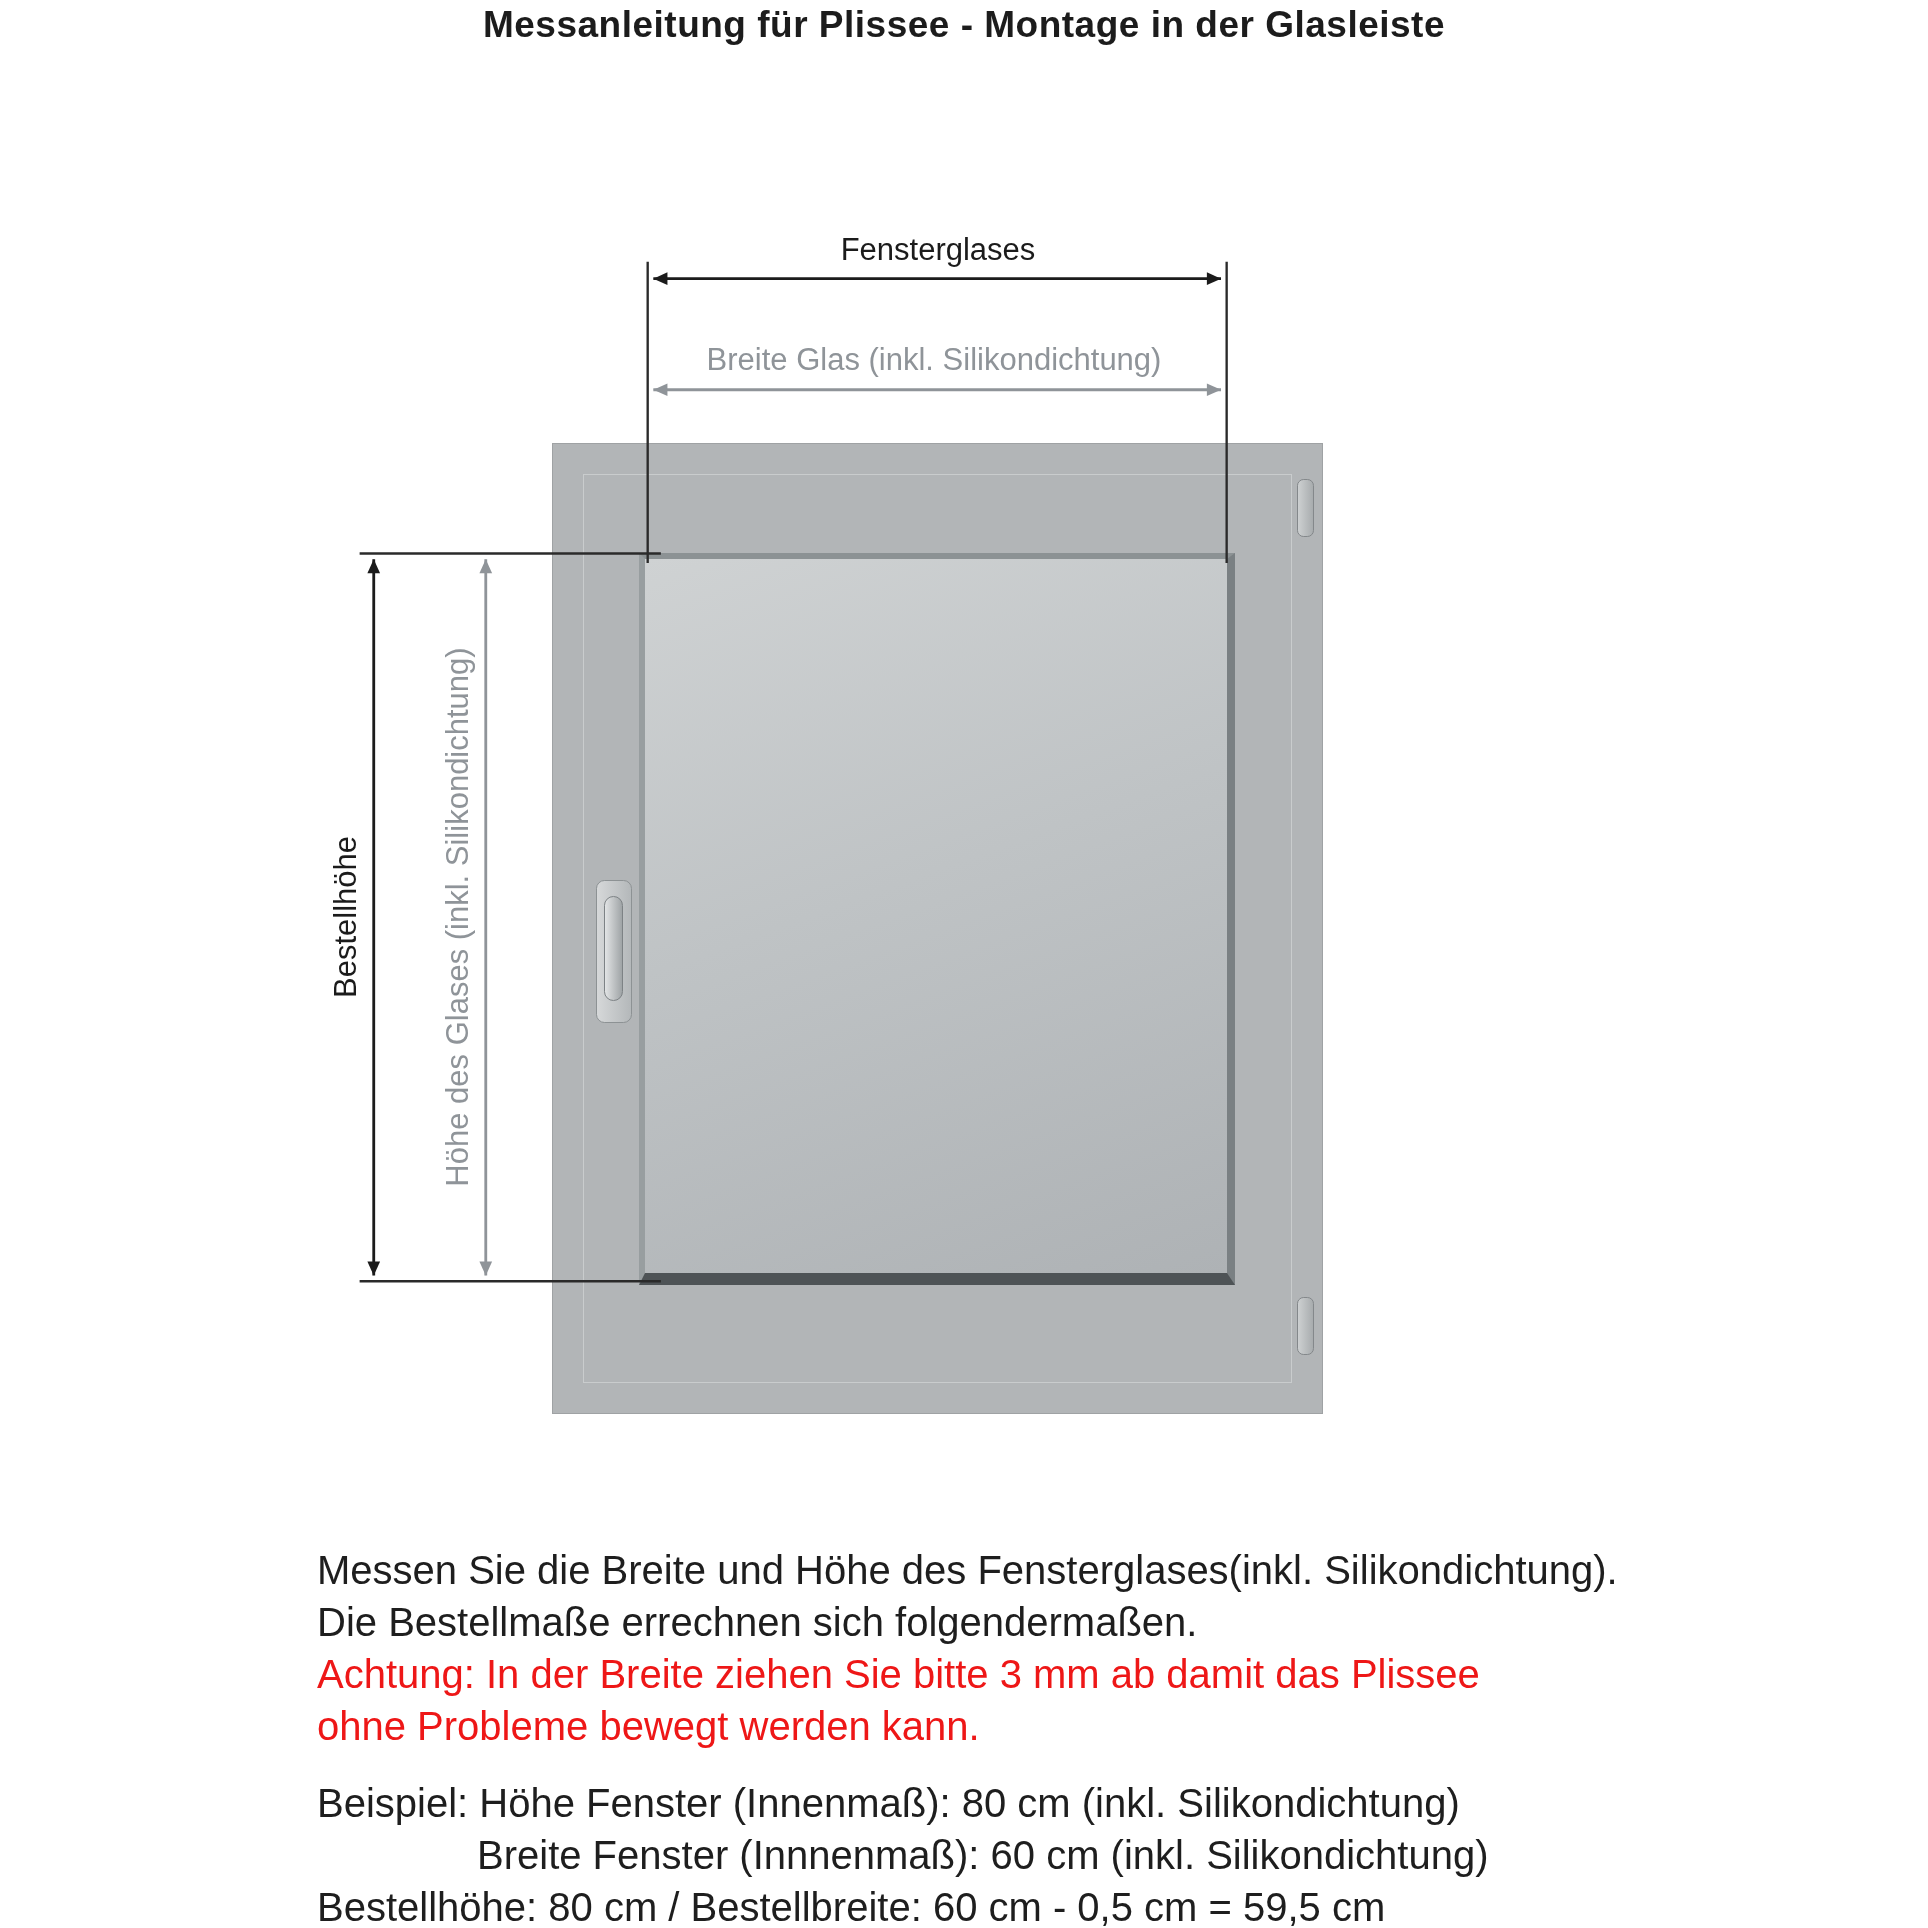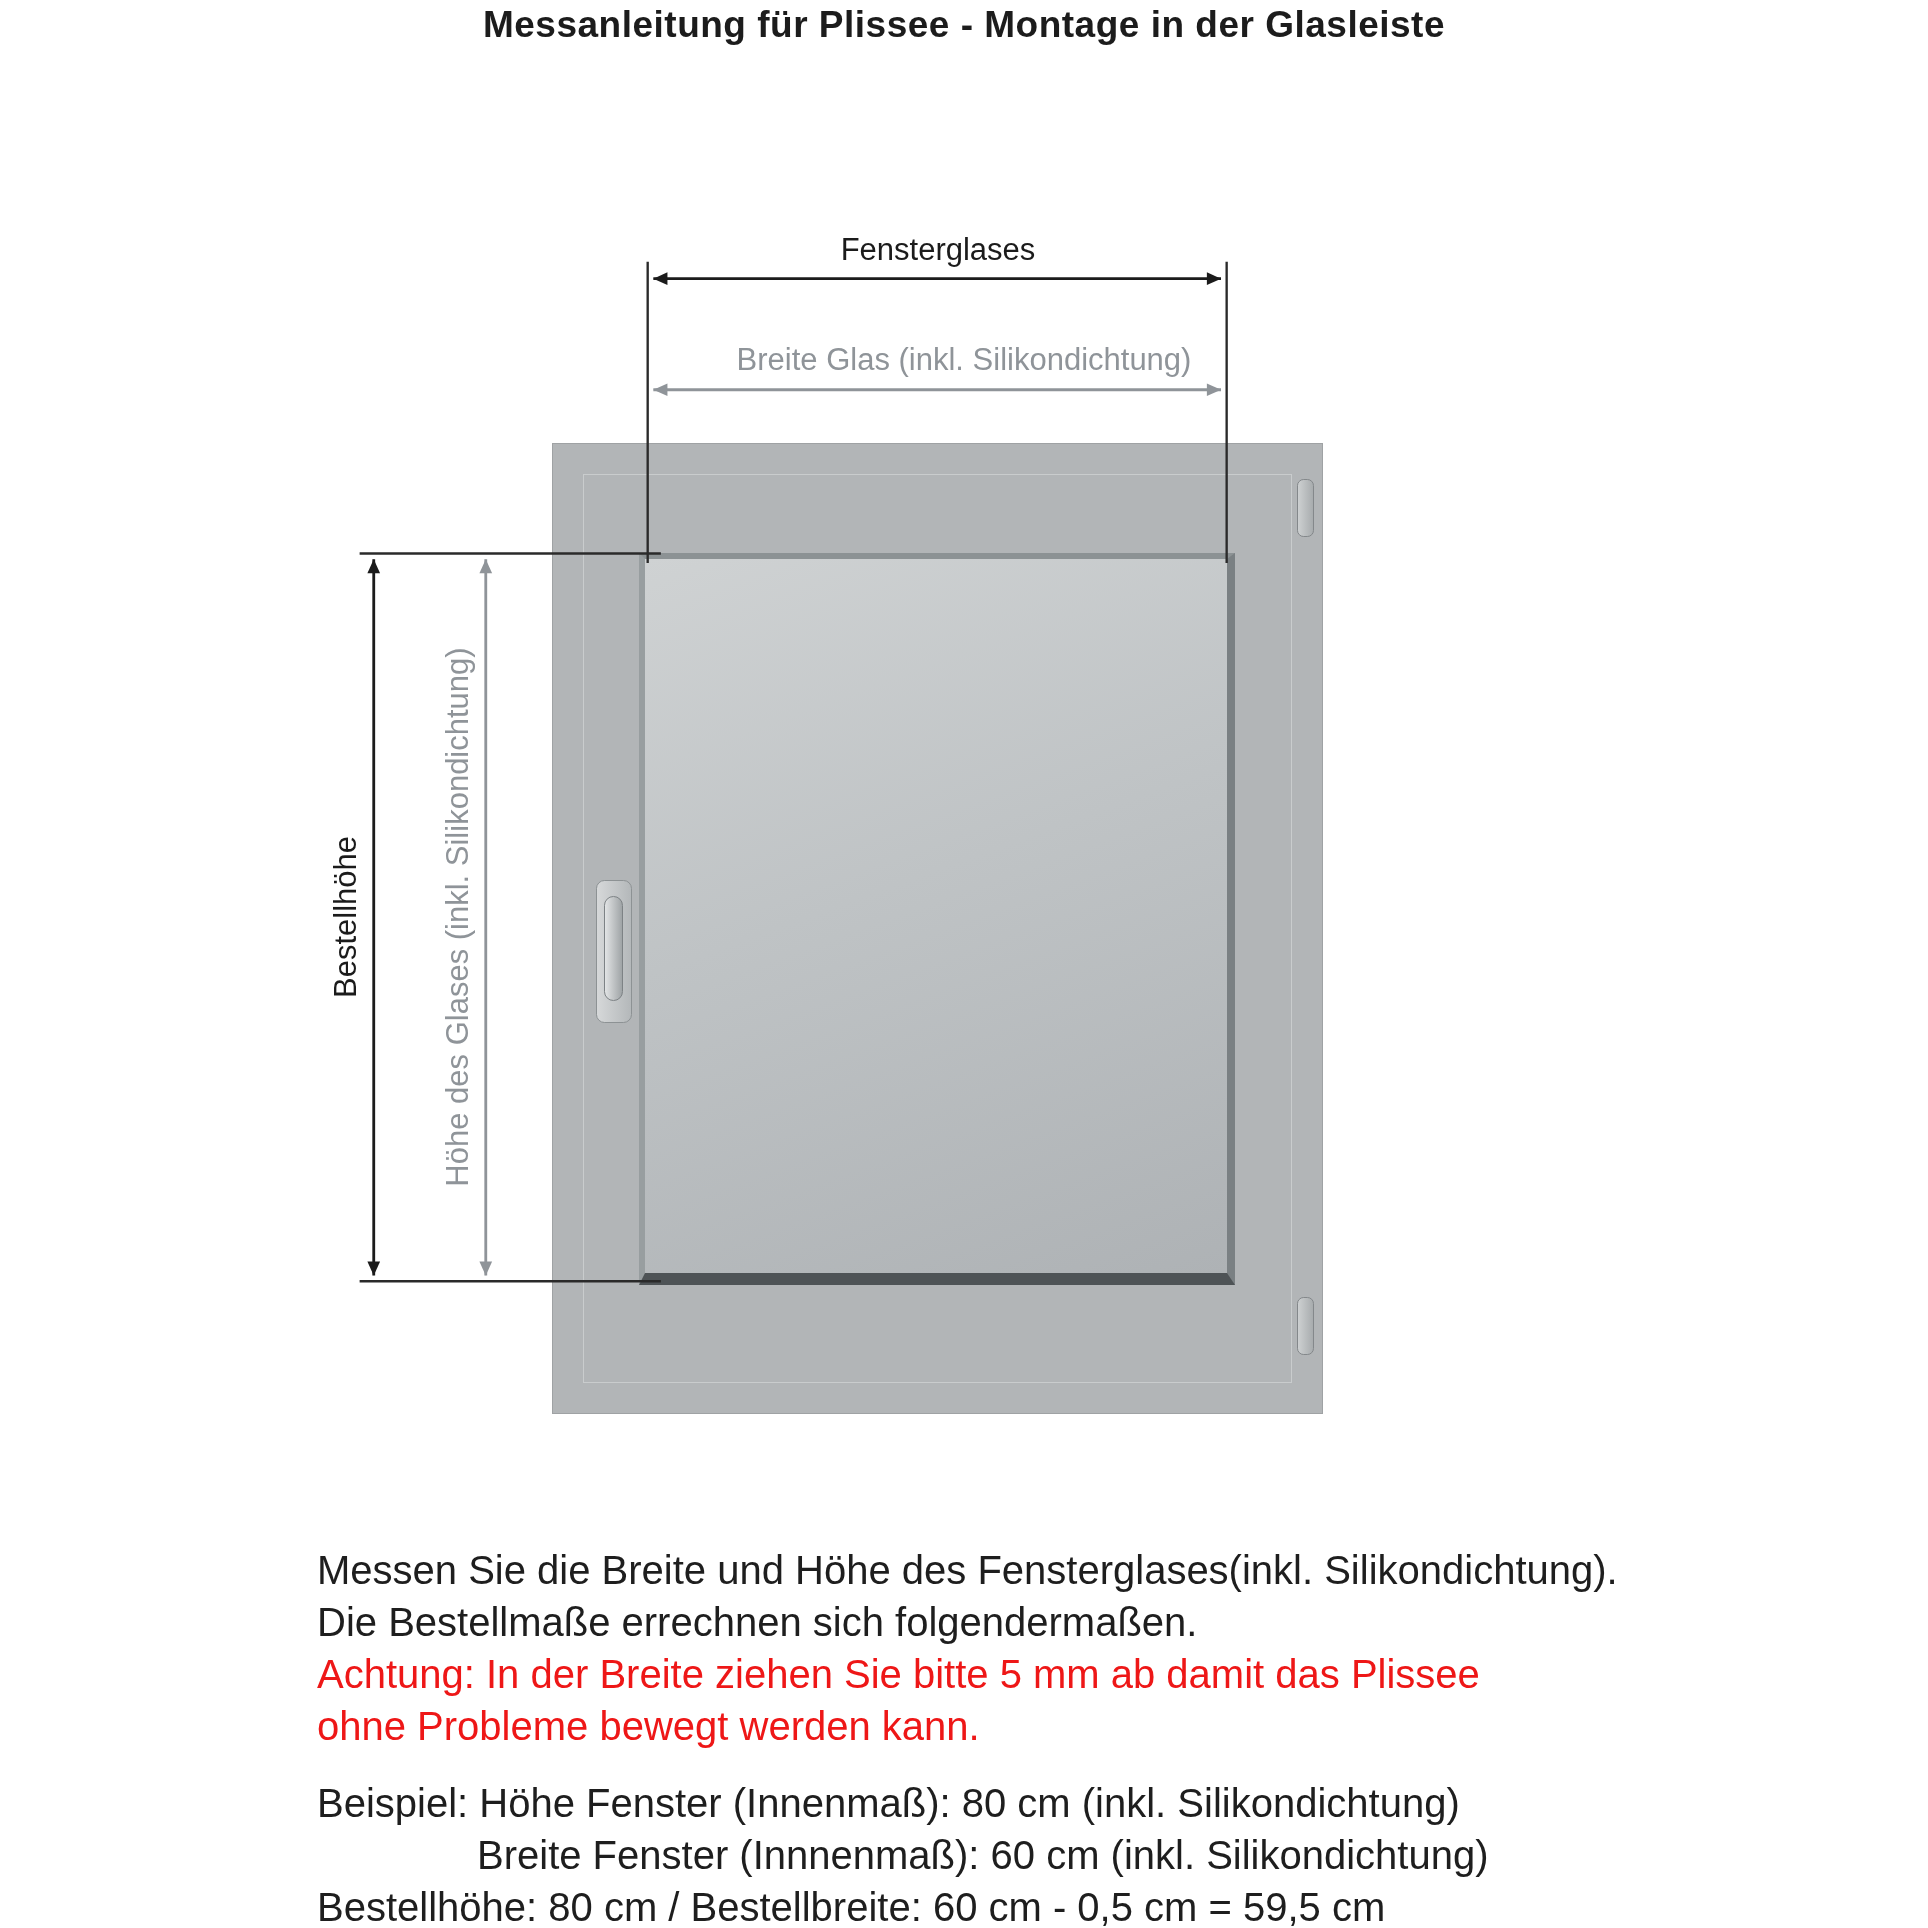--- a/index.html
+++ b/index.html
@@ -159,28 +159,28 @@
   <line x1="694" y1="296" x2="1297" y2="296" stroke="#1b1b1b" stroke-width="3" marker-start="url(#mb)" marker-end="url(#mb)"></line>
 
   <line x1="694" y1="414" x2="1297" y2="414" stroke="#8f9499" stroke-width="3" marker-start="url(#mg)" marker-end="url(#mg)"></line>
 
   <line x1="397" y1="594" x2="397" y2="1355" stroke="#1b1b1b" stroke-width="3" marker-start="url(#mb)" marker-end="url(#mb)"></line>
 
   <line x1="516" y1="594" x2="516" y2="1355" stroke="#8f9499" stroke-width="3" marker-start="url(#mg)" marker-end="url(#mg)"></line>
 </svg>
 
 <div class="dim-label-h dim-black" style="left:938px; top:250px;">Fensterglases</div>
-<div class="dim-label-h dim-gray" style="left:964px; top:360px;">Breite Glas (inkl. Silikondichtung)</div>
+<div class="dim-label-h dim-gray" style="left:934px; top:360px;">Breite Glas (inkl. Silikondichtung)</div>
 <div class="dim-label-v dim-black" style="left:346px; top:917px;">Bestellhöhe</div>
 <div class="dim-label-v dim-gray" style="left:458px; top:917px;">Höhe des Glases (inkl. Silikondichtung)</div>
 
 <div id="instructions">
   <div>Messen Sie die Breite und Höhe des Fensterglases(inkl. Silikondichtung).</div>
   <div>Die Bestellmaße errechnen sich folgendermaßen.</div>
-  <div class="warning-line">Achtung: In der Breite ziehen Sie bitte 5 mm ab damit das Plissee</div>
+  <div class="warning-line">Achtung: In der Breite ziehen Sie bitte 3 mm ab damit das Plissee</div>
   <div class="warning-line">ohne Probleme bewegt werden kann.</div>
   <div id="example-group">
     <div>Beispiel: Höhe Fenster (Innenmaß): 80 cm (inkl. Silikondichtung)</div>
     <div class="indent">Breite Fenster (Innnenmaß): 60 cm  (inkl. Silikondichtung)</div>
     <div>Bestellhöhe: 80 cm / Bestellbreite: 60 cm  - 0,5 cm = 59,5 cm</div>
   </div>
 </div>
 
 
 </body></html>

